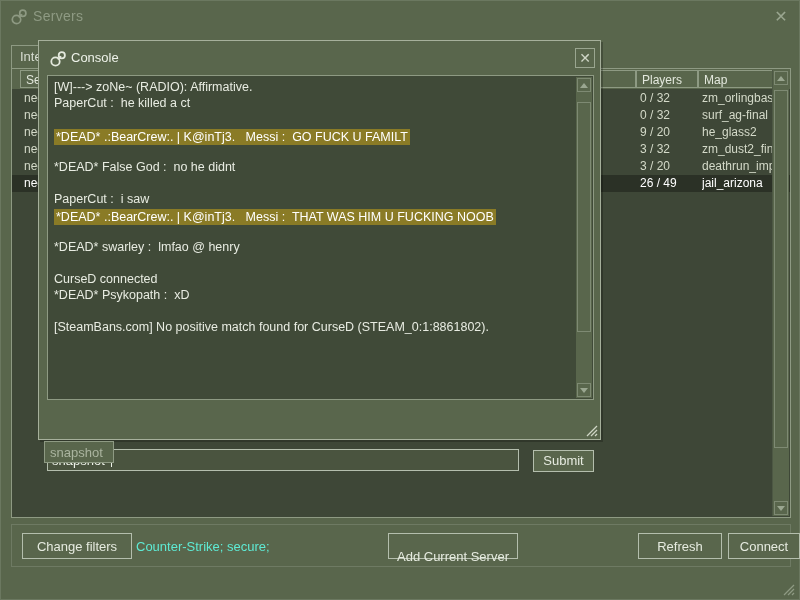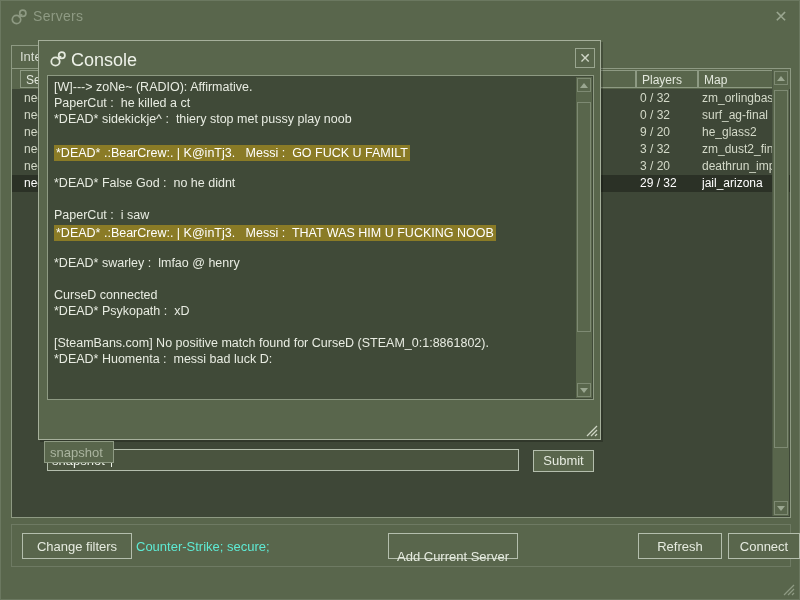--- a/index.html
+++ b/index.html
@@ -187,21 +187,21 @@
     box-sizing: border-box;
     box-shadow: 2px 2px 0 rgba(0,0,0,.22);
   }
   #console-titlebar {
     position: absolute;
     left: 0; top: 0; right: 0; height: 34px;
   }
   #console-title-text {
     position: absolute;
     left: 32px; top: 9px;
-    font-size: 18px;
+    font-size: 13px;
     color: #eef2e9;
   }
   #console-close {
     position: absolute;
     right: 5px; top: 7px;
     width: 20px; height: 20px;
     background: #59664c;
     border: 1px solid #9aa690;
     box-sizing: border-box;
     color: #cfd6c6;
@@ -338,21 +338,21 @@
           <div class="cell" style="left: 628px; width: 54px;">3 / 32</div>
           <div class="cell" style="left: 690px; width: 80px;">zm_dust2_final</div>
         </div>
         <div class="row" style="top: 68px;">
           <div class="cell" style="left: 12px; width: 608px;">neonl</div>
           <div class="cell" style="left: 628px; width: 54px;">3 / 20</div>
           <div class="cell" style="left: 690px; width: 80px;">deathrun_impos..</div>
         </div>
         <div class="row selected" style="top: 85px;">
           <div class="cell" style="left: 12px; width: 608px;">neonl</div>
-          <div class="cell" style="left: 628px; width: 54px;">29 / 32</div>
+          <div class="cell" style="left: 628px; width: 54px;">26 / 49</div>
           <div class="cell" style="left: 690px; width: 80px;">jail_arizona</div>
         </div>
       </div>
 
     <div id="main-scroll">
       <div class="sb-btn up" style="top:1px;">
           <span class="arrow"></span>
         </div>
       <div class="sb-thumb" id="main-thumb" style="top: 20.16px; height: 357.76px;"></div>
       <div class="sb-btn down" style="bottom:1px;">
@@ -396,23 +396,20 @@
 
   <div id="console-log">
     <div id="log-lines">
         <div style="height: 16px;">
           <div class="logline">[W]---&gt; zoNe~ (RADIO): Affirmative.</div>
         </div>
         <div style="height: 16px;">
           <div class="logline">PaperCut :  he killed a ct</div>
         </div>
         <div style="height: 16px;">
-          <div class="logline">*DEAD* sidekickje^ :  thiery stop met pussy play noob</div>
-        </div>
-        <div style="height: 16px;">
           <div class="logline blank"> </div>
         </div>
         <div style="height: 16px;"><div class="logline hl">*DEAD* .:BearCrew:. | K@inTj3.   Messi :  GO FUCK U FAMILT</div></div>
         <div style="height: 16px;">
           <div class="logline blank"> </div>
         </div>
         <div style="height: 16px;">
           <div class="logline">*DEAD* False God :  no he didnt</div>
         </div>
         <div style="height: 16px;">
@@ -435,23 +432,20 @@
           <div class="logline">CurseD connected</div>
         </div>
         <div style="height: 16px;">
           <div class="logline">*DEAD* Psykopath :  xD</div>
         </div>
         <div style="height: 16px;">
           <div class="logline blank"> </div>
         </div>
         <div style="height: 16px;">
           <div class="logline">[SteamBans.com] No positive match found for CurseD (STEAM_0:1:8861802).</div>
-        </div>
-        <div style="height: 16px;">
-          <div class="logline">*DEAD* Huomenta :  messi bad luck D:</div>
         </div>
       </div>
 
     <div id="console-scroll">
       <div class="sb-btn up" style="top:1px;">
           <span class="arrow"></span>
         </div>
       <div class="sb-thumb" id="console-thumb" style="top: 24.73px; height: 229.89px;"></div>
       <div class="sb-btn down" style="bottom:1px;">
           <span class="arrow"></span>

